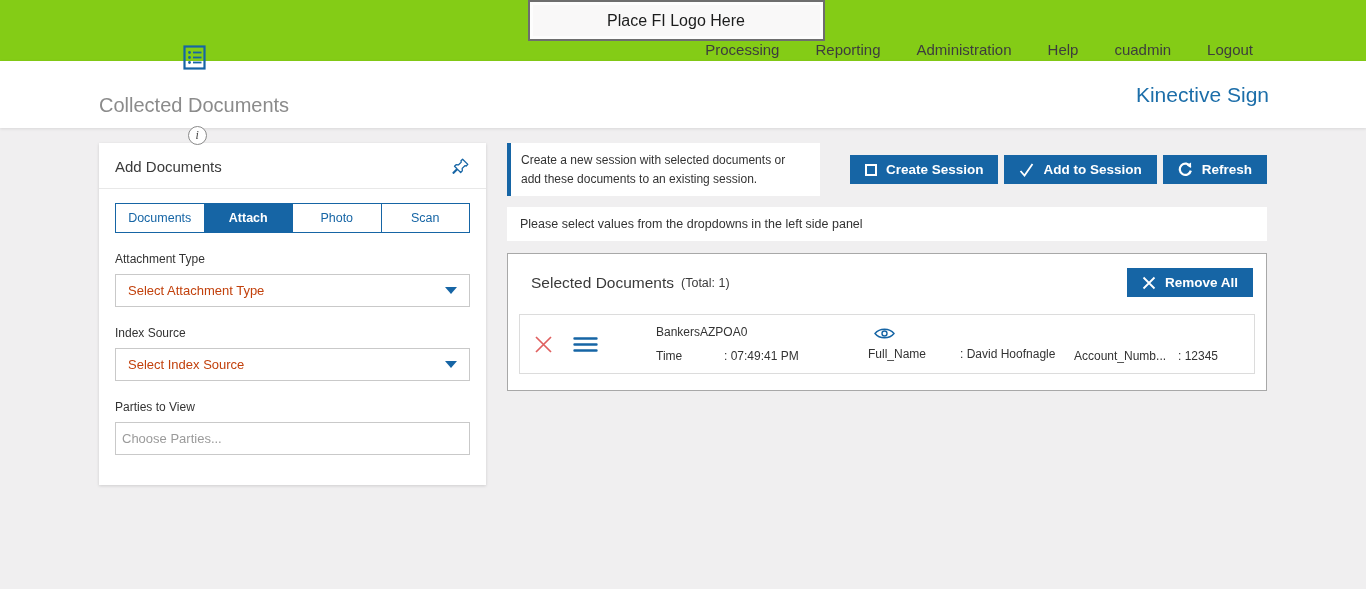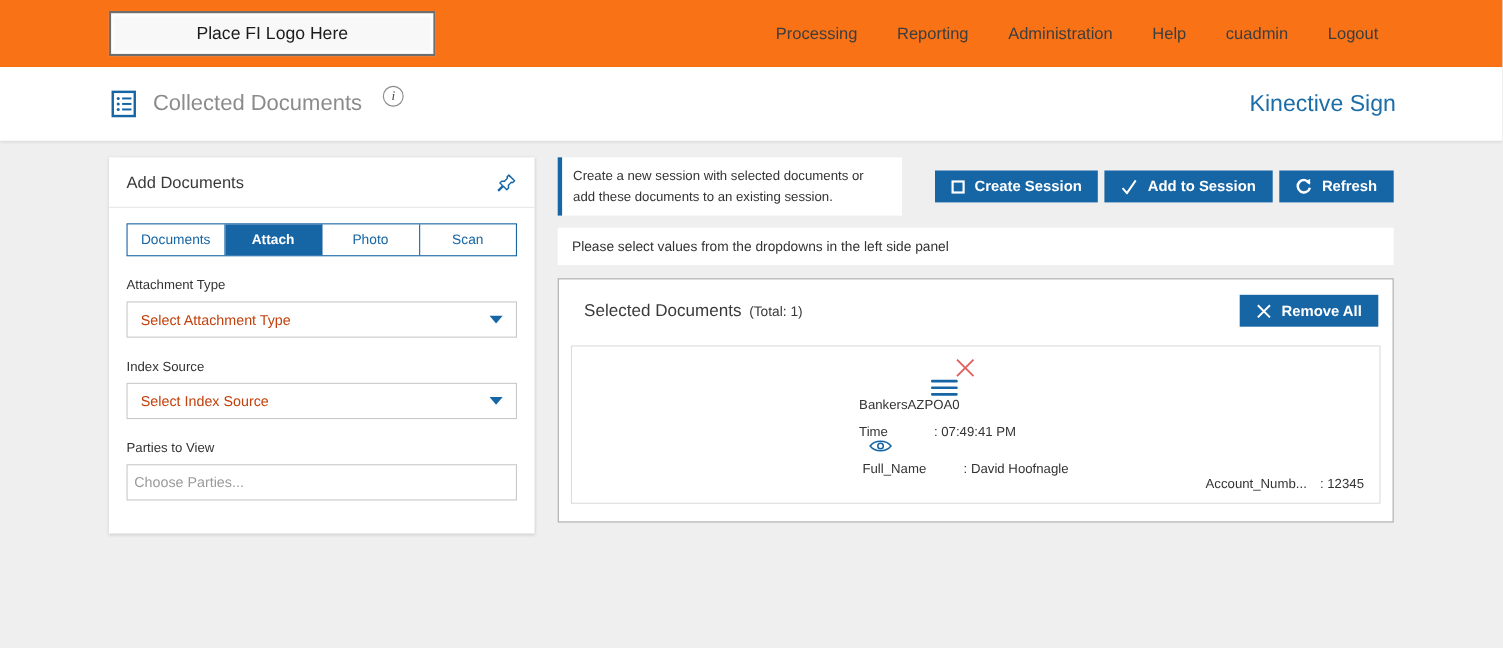--- a/index.html
+++ b/index.html
@@ -5,44 +5,45 @@
   * { box-sizing: border-box; margin: 0; padding: 0; }
   html,body { width:1366px; height:589px; overflow:hidden; }
   body {
     font-family: "Liberation Sans", sans-serif;
     background: #f0eff0;
     color: #333;
   }
 
   
   .topbar {
-    height: 61px; background: #f97316;
+    height: 61px; background: #84cc16;
     display: flex; align-items: center;
     padding: 0 113px 0 99px;
+    flex-direction: column;
   }
   .logo-box {
     width: 297px; height: 41px;
     border: 2px solid #6e6e6e;
     background: #f9f8f8;
     box-shadow: inset 0 0 0 3px #fdfdfd;
     display: flex; align-items: center; justify-content: center;
     font-size: 16px; color: #1c1c1c;
   }
   .top-nav { margin-left: auto; display: flex; gap: 36px; }
   .top-nav .nav-item { font-size: 15px; color: #3d3d3d; cursor: pointer; white-space: nowrap; }
 
   
   .titlebar {
     height: 67px; background: #ffffff;
     display: flex; align-items: center;
     padding: 0 97px 0 99px;
     box-shadow: 0 1px 3px rgba(0,0,0,0.10);
     position: relative; z-index: 2;
   }
-  .titlebar-left { display: flex; align-items: center; gap: 13px; }
+  .titlebar-left { display: flex; align-items: center; gap: 23px; flex-direction: column; }
   .page-title { font-size: 20px; color: #8b8b8b; }
   .info-circle {
     width: 19px; height: 19px; border: 1px solid #8a8a8a; border-radius: 50%;
     display: inline-flex; align-items: center; justify-content: center;
     font-family: "Liberation Serif", serif; font-style: italic;
     font-size: 12px; color: #444; margin-left: 6px; margin-top: -14px;
     cursor: pointer; background:#fff;
   }
   .brand { margin-left: auto; font-size: 21px; color: #1c6ea9; }
 
@@ -127,21 +128,20 @@
   }
   .selected-header { display: flex; align-items: center; padding: 4px 2px 4px 12px; }
   .selected-title { font-size: 15.5px; color: #3a3a3a; }
   .selected-total { font-size: 12.5px; color: #3a3a3a; margin-left: 7px; }
   .selected-header .blue-btn { margin-left: auto; }
 
   .doc-row {
     margin-top: 13px; border: 1px solid #dcdcdc;
     padding: 10px 14px; display: flex; align-items: center;
     min-height: 55px;
-    flex-direction: column;
   }
   .row-icon-btn { display: flex; align-items: center; cursor: pointer; }
   .x-btn { margin-right: 20px; }
   .drag-btn { margin-right: 58px; }
   .doc-col { display: flex; flex-direction: column; font-size: 12px; color: #333; }
   .doc-col1 { width: 212px; }
   .doc-col2 { width: 206px; }
   .doc-name { margin-bottom: 10px; }
   .doc-field { display: flex; }
   .doc-field .lbl { display: inline-block; }

